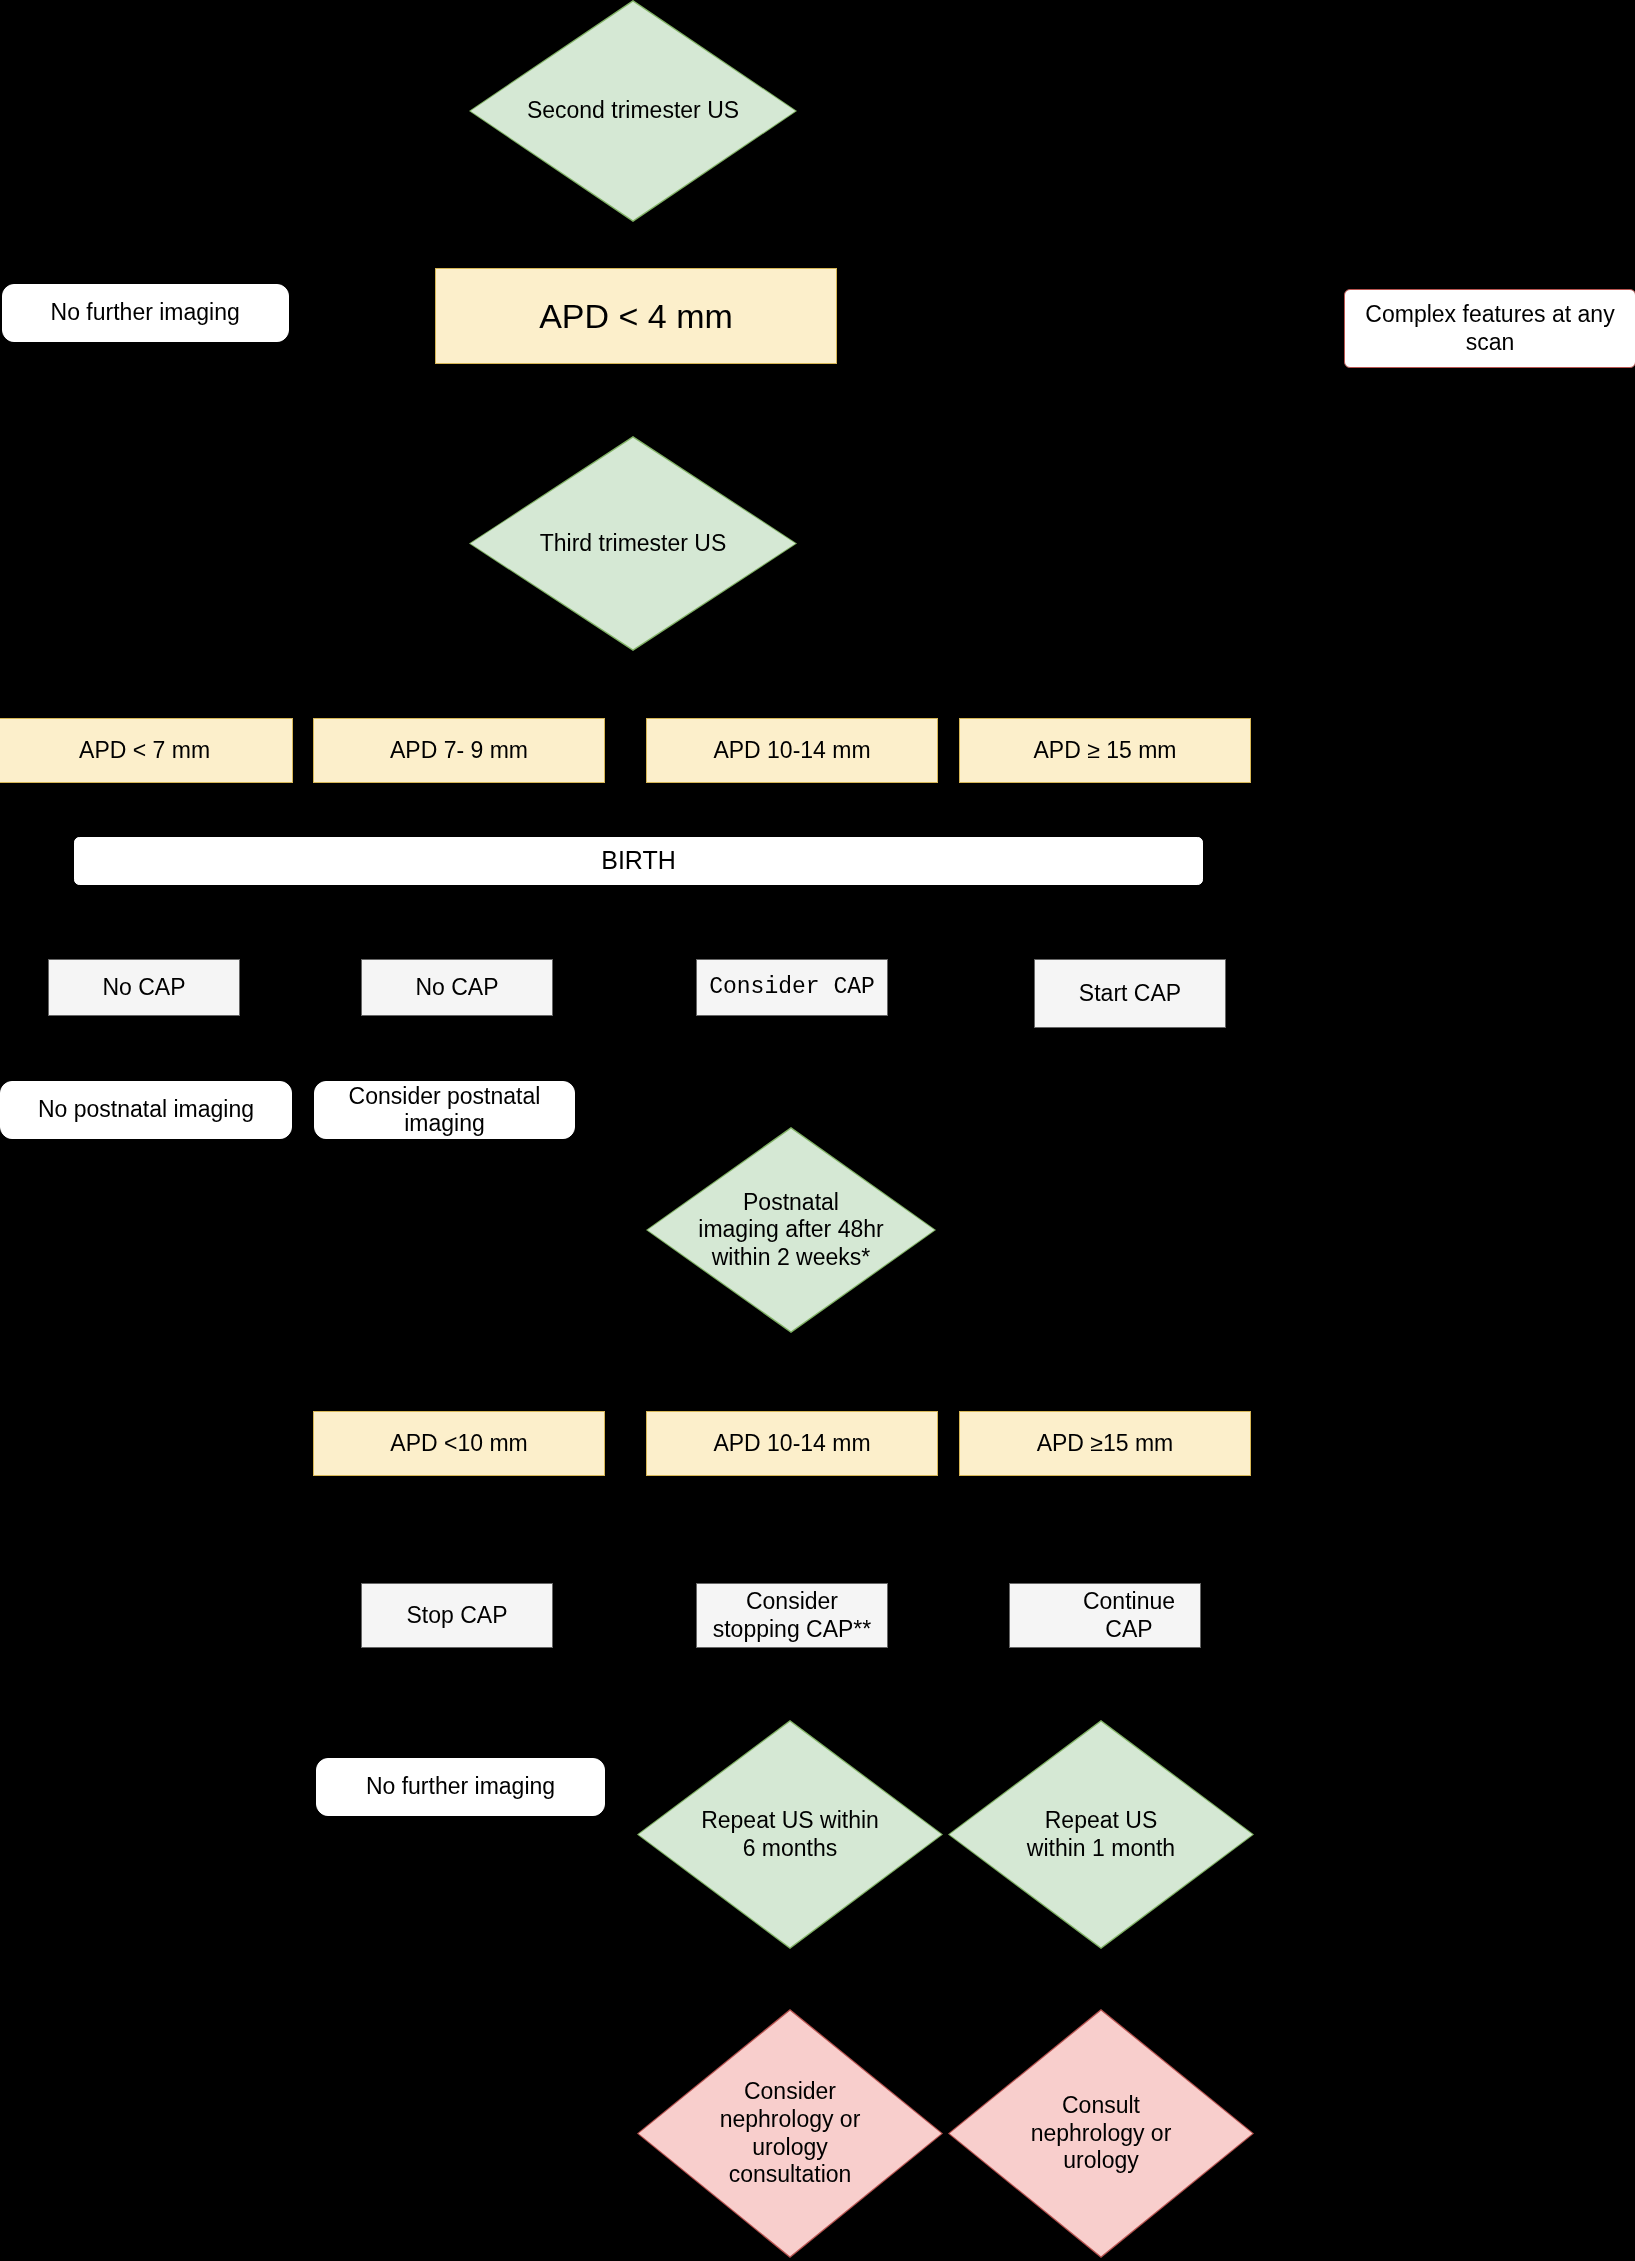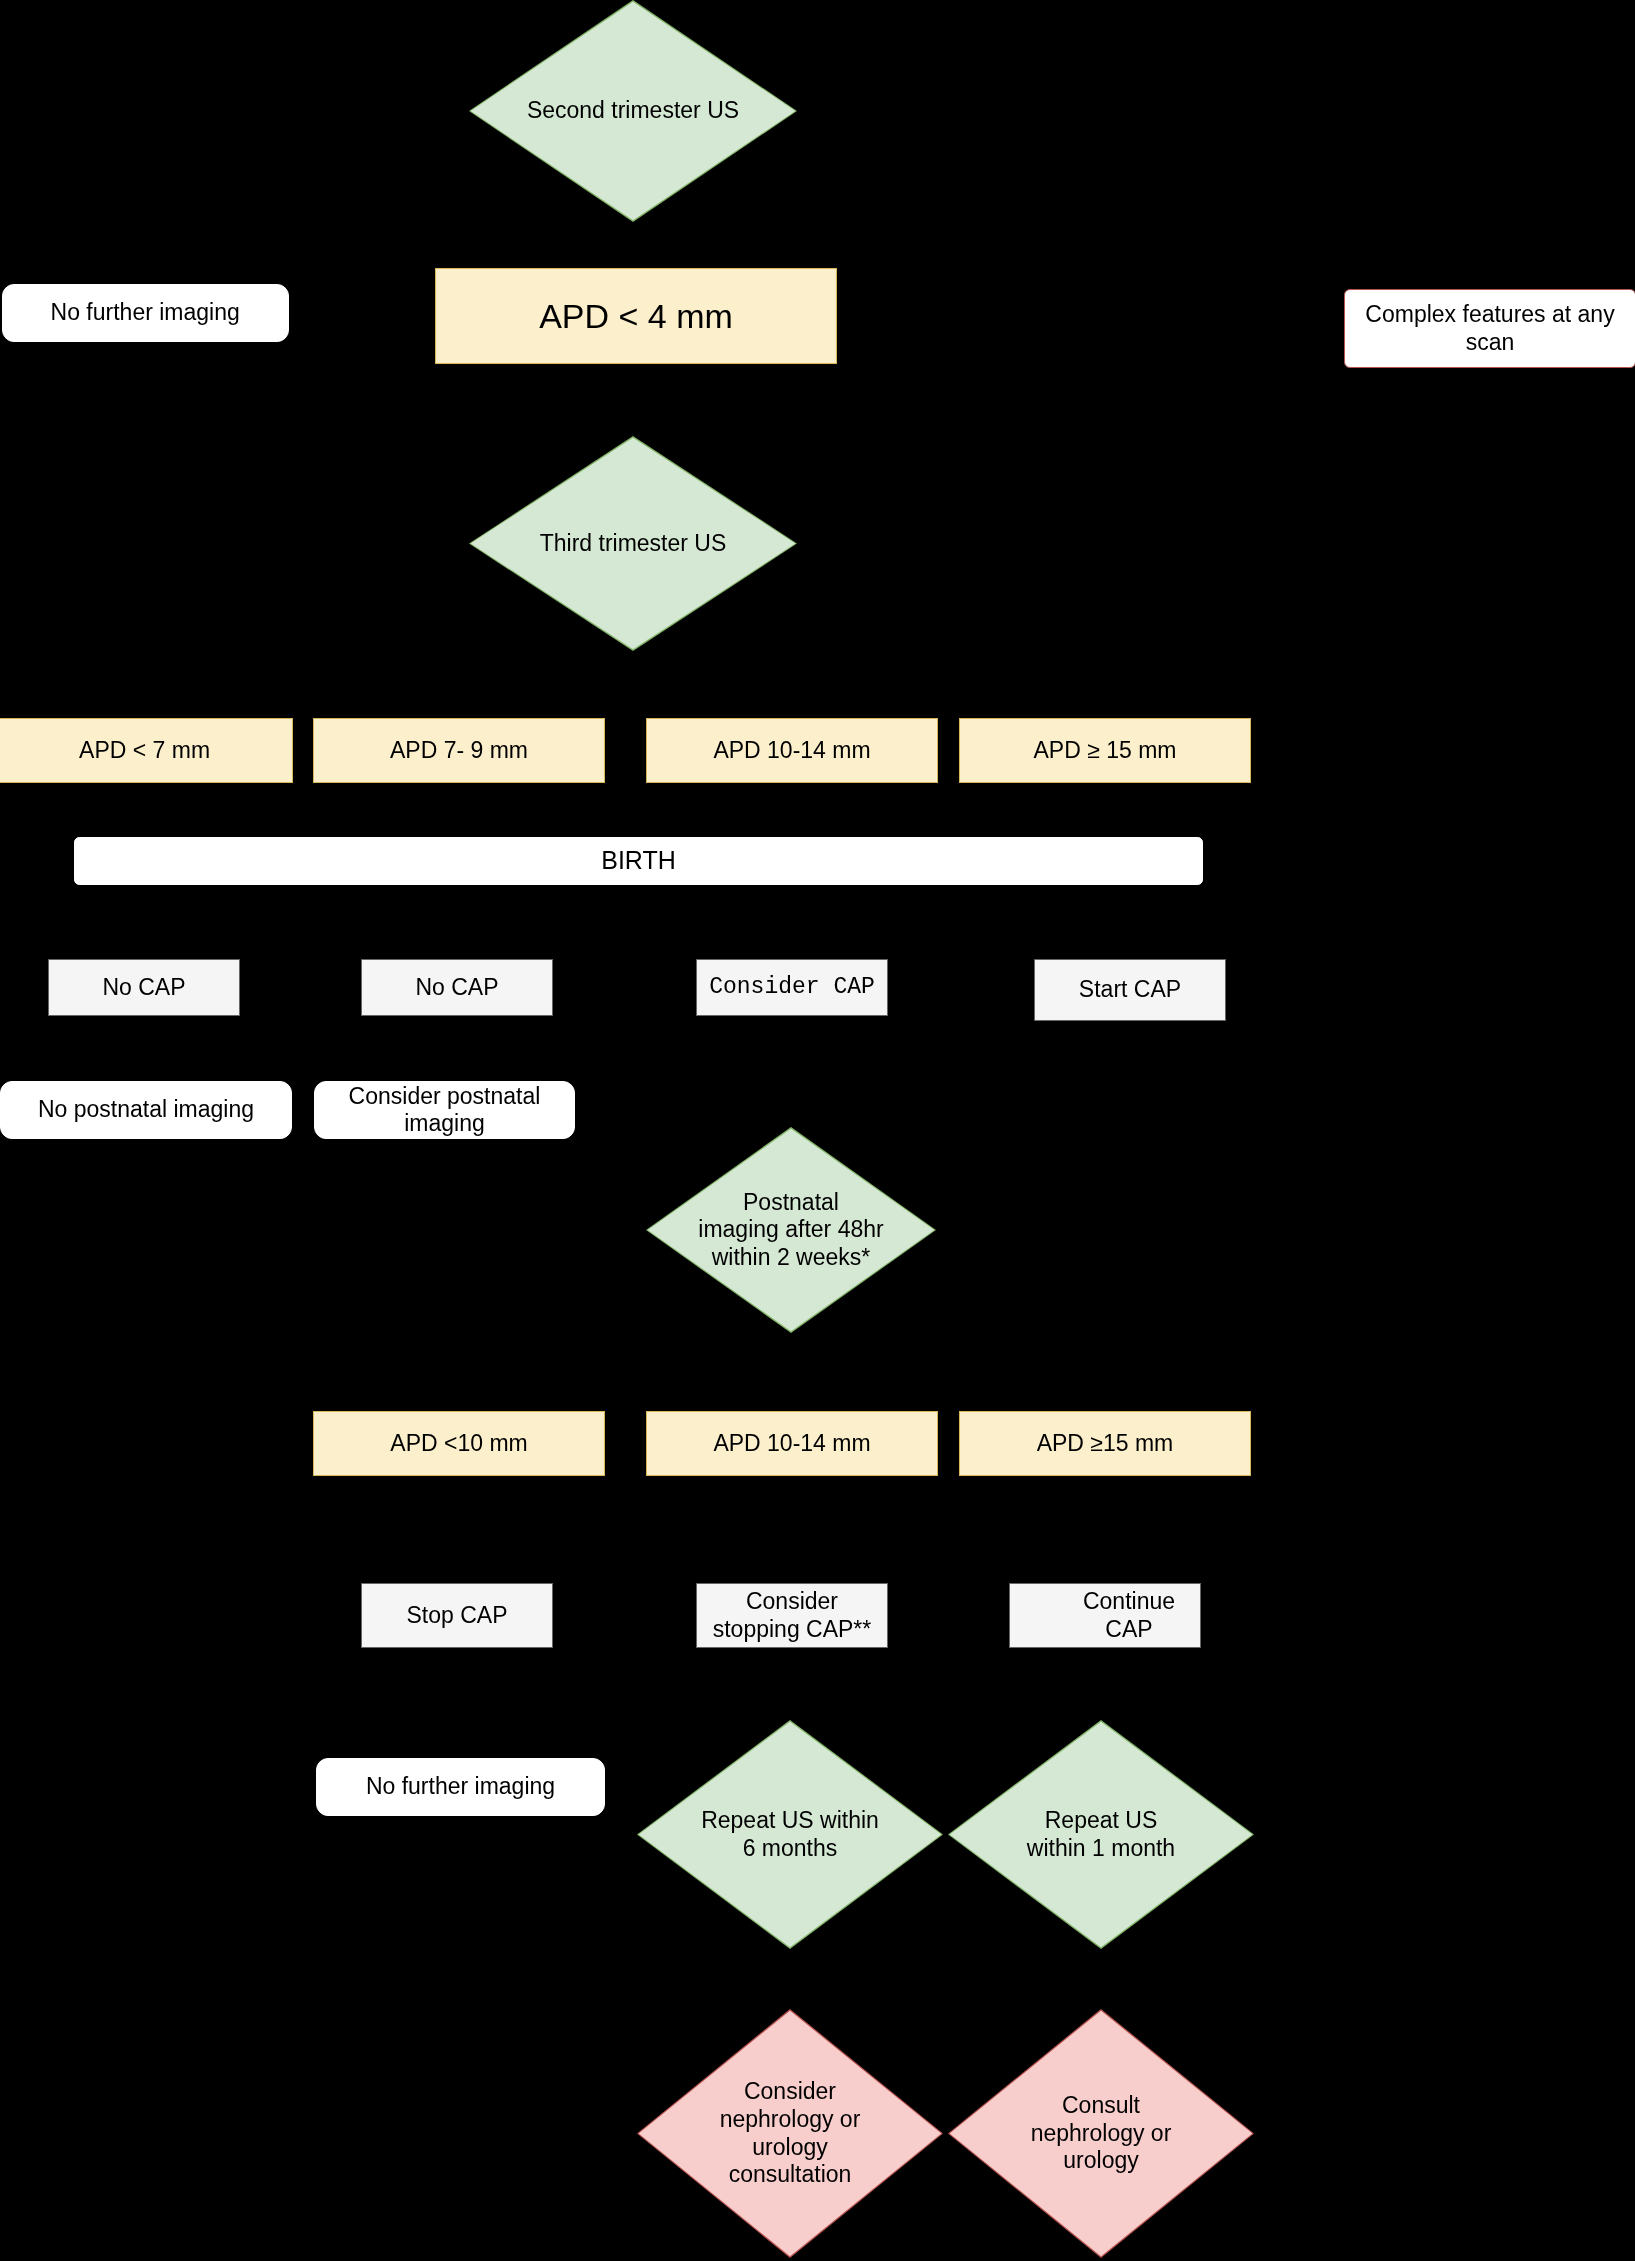--- a/index.html
+++ b/index.html
@@ -188,21 +188,21 @@
 
   <div class="node grey" style="left:48px; top:959px; width:192px; height:57px;">
     <span>No CAP</span>
   </div>
   <div class="node grey" style="left:361px; top:959px; width:192px; height:57px;">
     <span>No CAP</span>
   </div>
   <div class="node grey" style="left:696px; top:959px; width:192px; height:57px;font-family:Liberation Mono, monospace;">
     <span>Consider CAP</span>
   </div>
-  <div class="node grey" style="left:1034px; top:959px; width:192px; height:62px;">
+  <div class="node grey" style="left:1034px; top:959px; width:192px; height:69px;">
     <span>Start CAP</span>
   </div>
 
   <div class="node pill" style="left:0px; top:1081px; width:292px; height:58px;">
     <span>No postnatal imaging</span>
   </div>
 
   <div class="node pill" style="left:314px; top:1081px; width:261px; height:58px;">
     <span>Consider postnatal imaging</span>
   </div>

